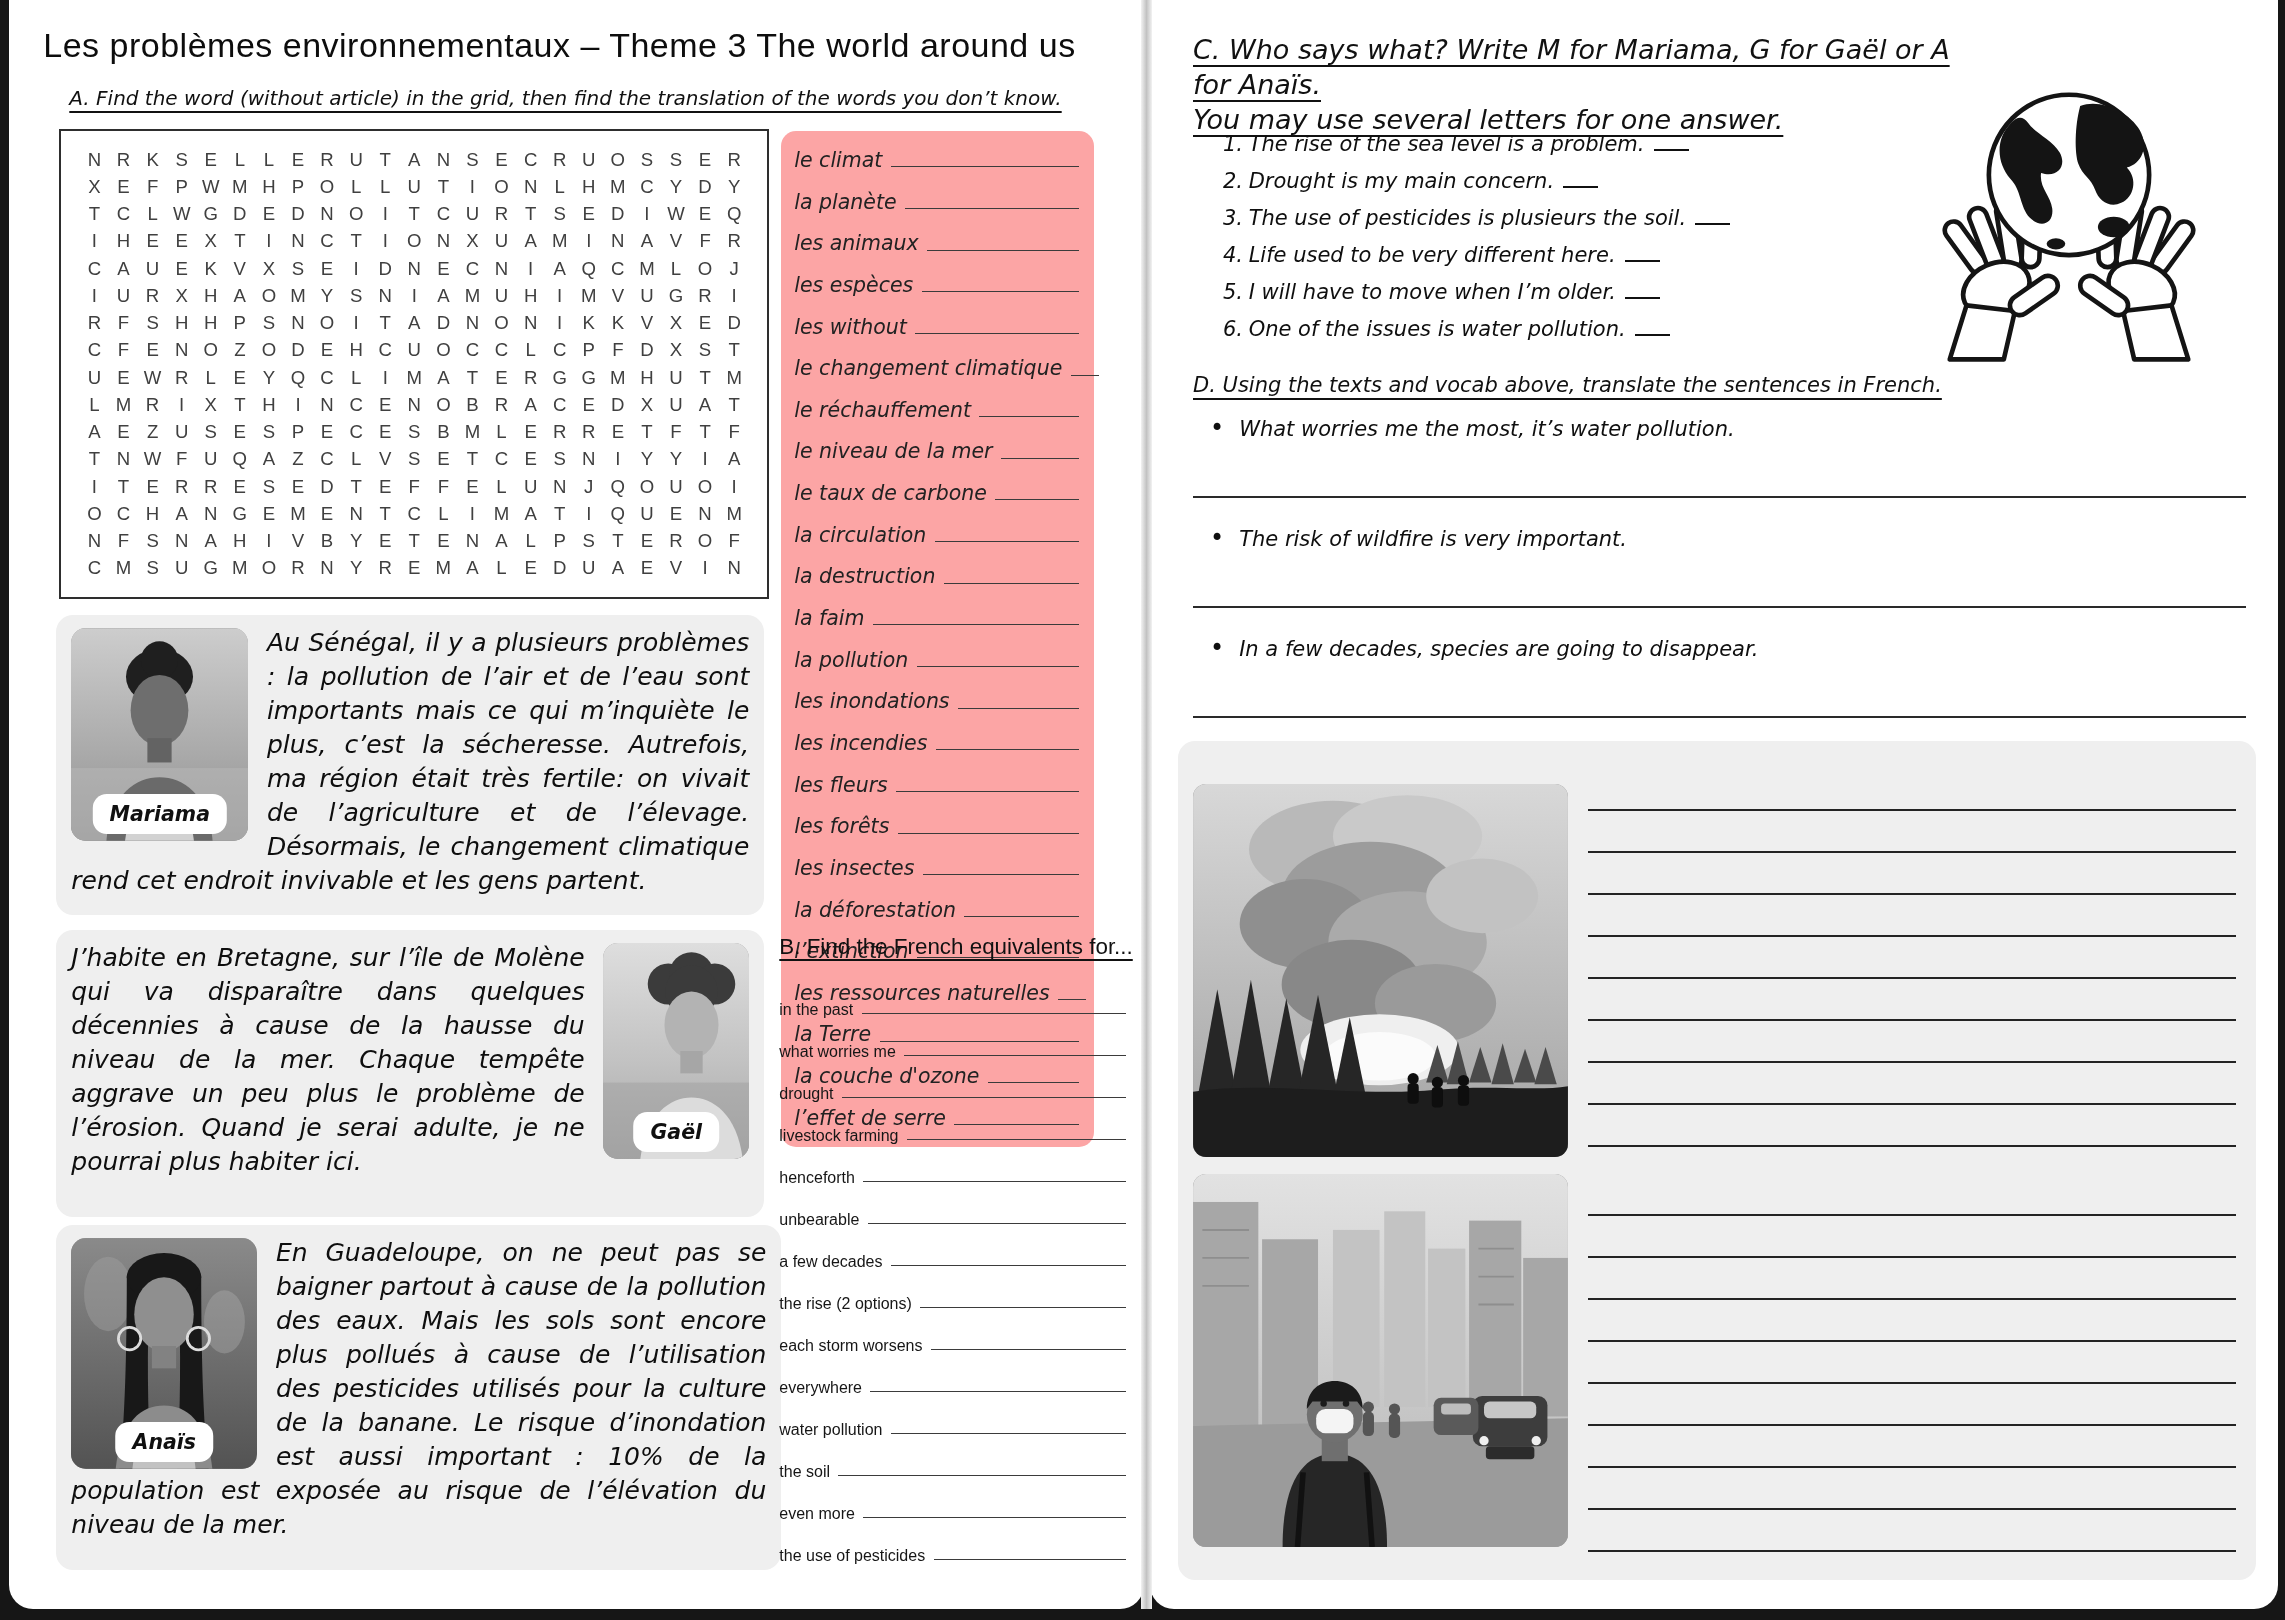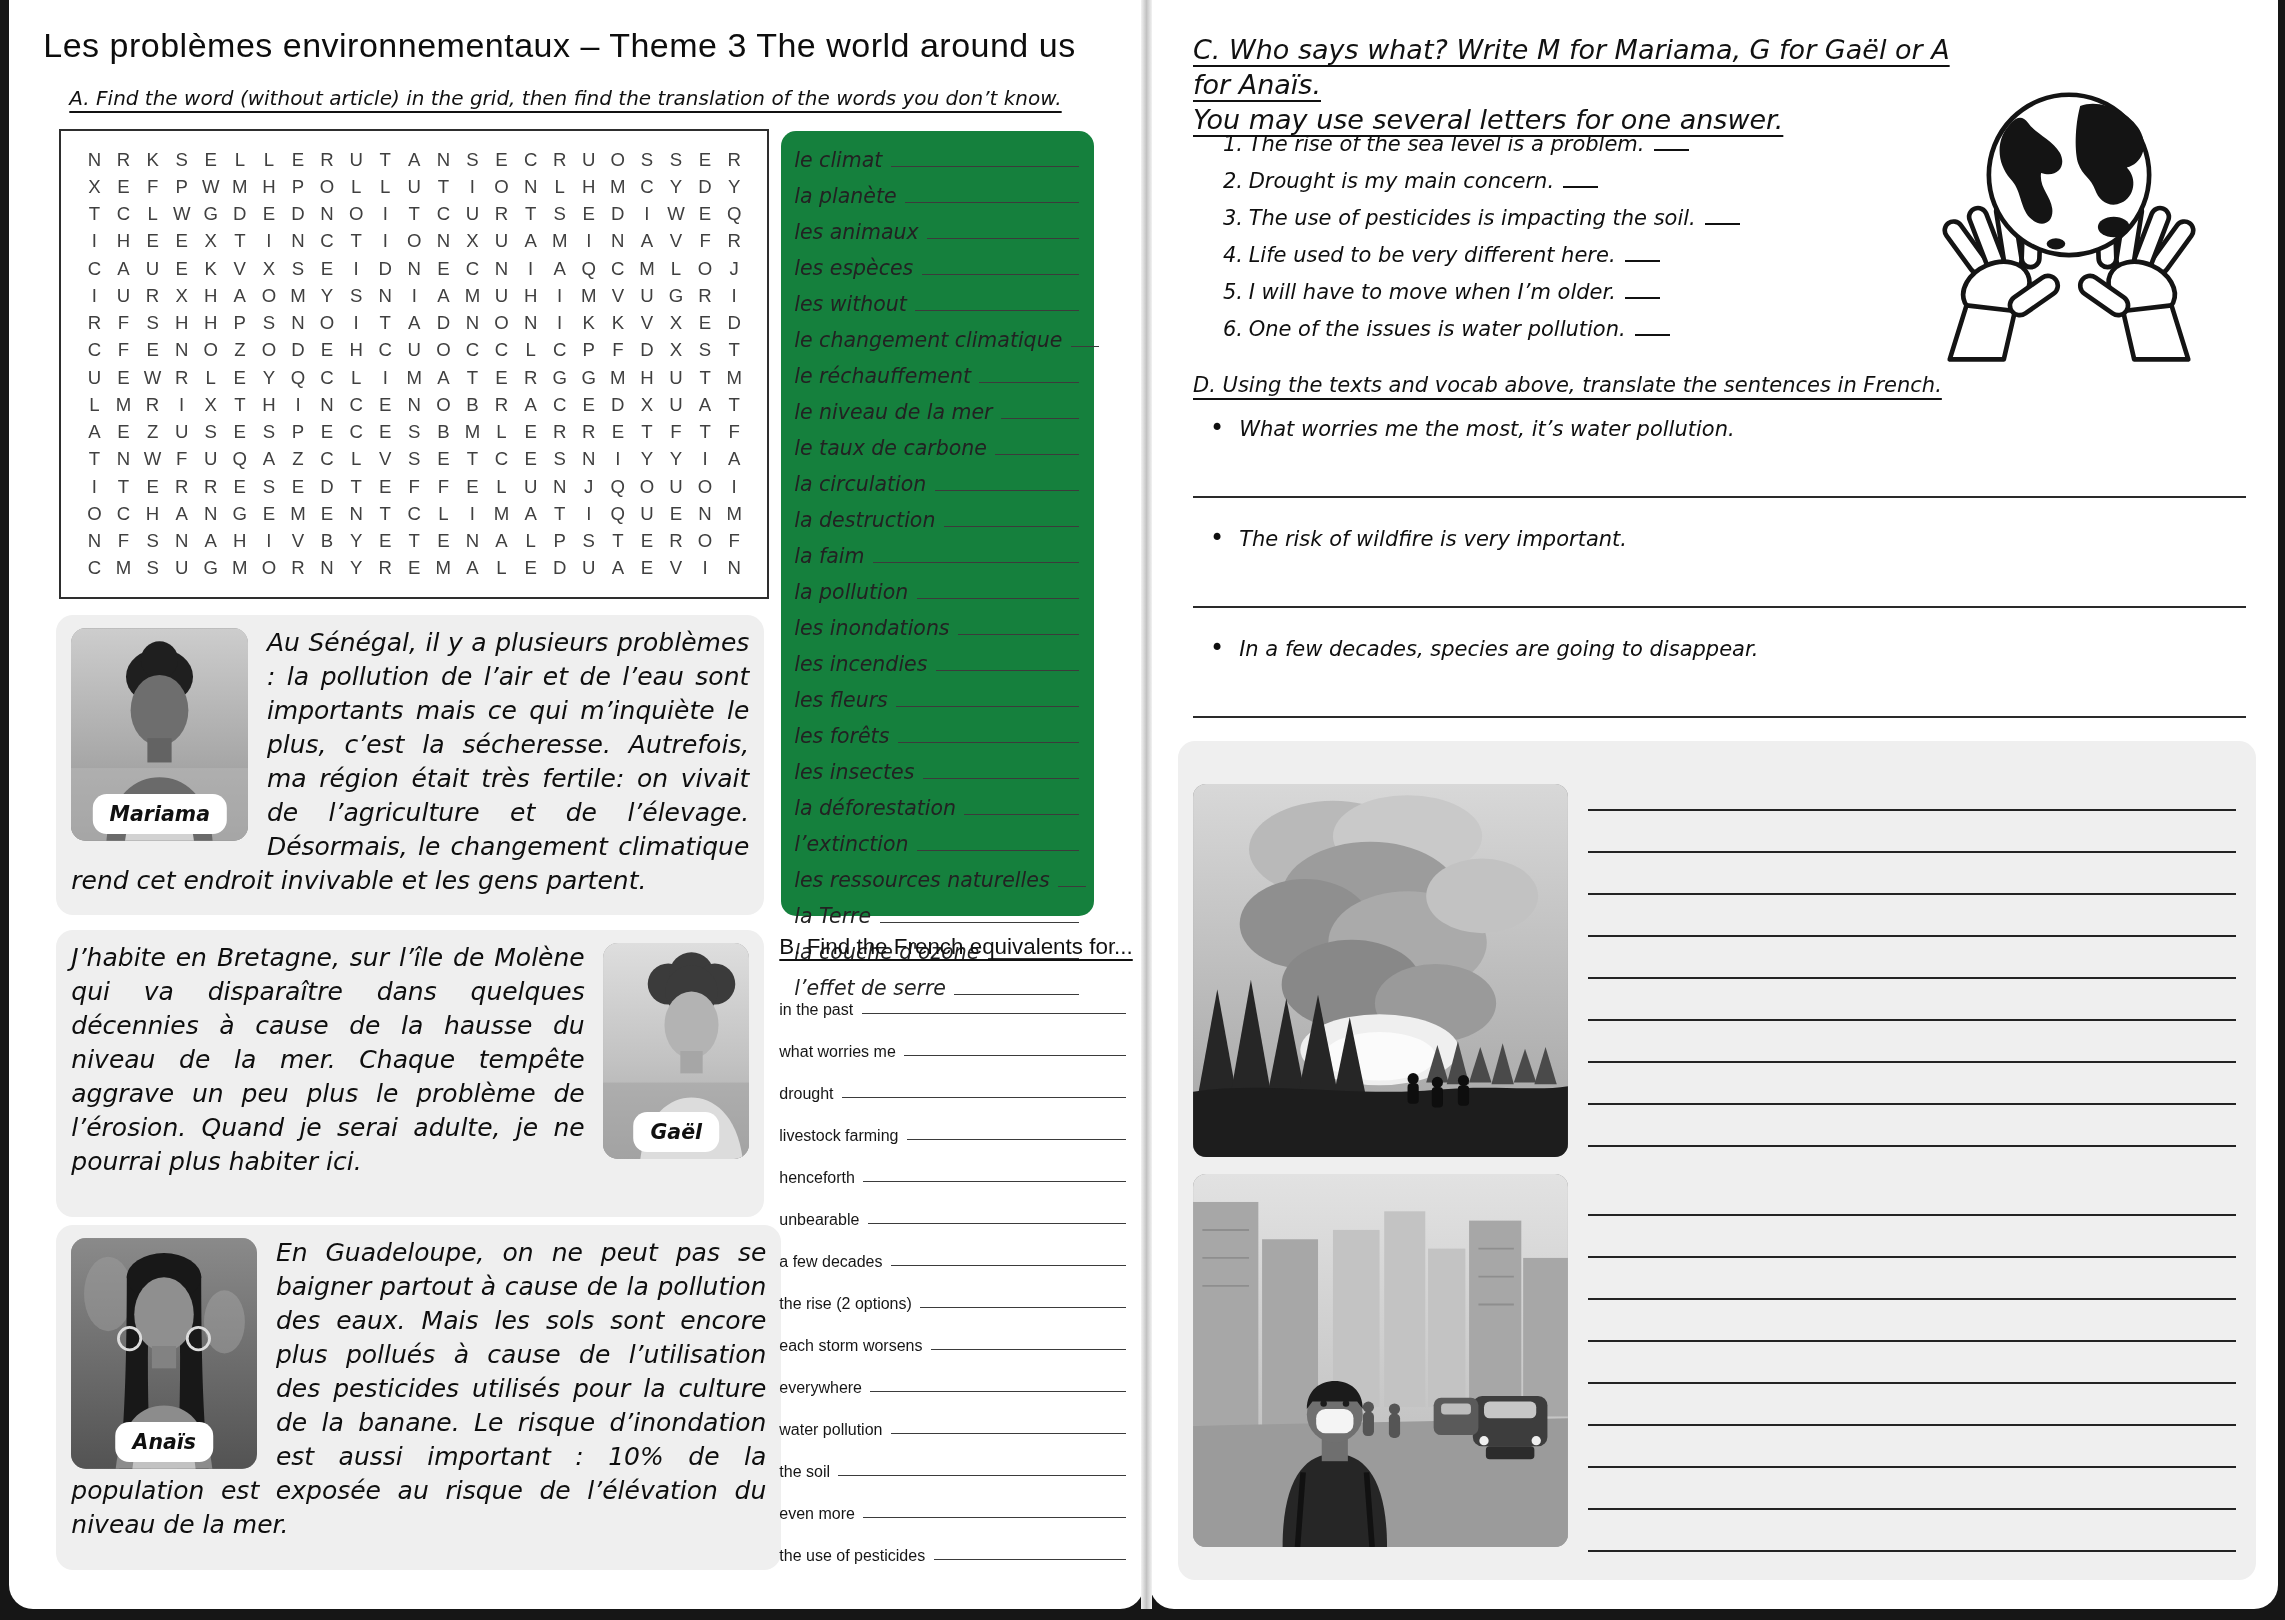--- a/index.html
+++ b/index.html
@@ -14,21 +14,21 @@
   .underlined{text-decoration:underline;text-decoration-thickness:1.9px;text-underline-offset:5.6px;}
 
   
   .doc-title{position:absolute;left:34px;top:26px;font-size:34px;letter-spacing:0.5px;color:#0d0d0d;}
   .sec-a-head{position:absolute;left:60px;top:86px;font-size:20px;}
   .ws-grid{position:absolute;left:50px;top:129px;width:710px;height:470px;border:2.8px solid #2e2e2e;
            box-sizing:border-box;display:grid;grid-template-columns:repeat(23,1fr);
            grid-template-rows:repeat(16,1fr);padding:15px 18.6px;background:#fff;}
   .ws-grid span{display:flex;align-items:center;justify-content:center;
                 font-size:18.6px;color:#404040;}
-  .vocab-panel{position:absolute;left:772px;top:131px;width:313px;height:785px;background:#15803d;
+  .vocab-panel{position:absolute;left:772px;top:131px;width:313px;height:1016px;background:#fca5a5;
                border-radius:15px;padding:17px 13px;box-sizing:border-box;display:flex;
                flex-direction:column;justify-content:space-between;gap:12px;}
   .vocab-row{display:flex;align-items:flex-end;font-size:20.5px;color:#222;white-space:nowrap;}
   .blank{flex:1;border-bottom:1.9px solid #3b3b3b;margin:0 1.9px 4.7px 8.4px;min-width:28px;height:1.9px;}
 
   .bio{position:absolute;background:#efefef;border-radius:17px;padding:11.2px 15px;box-sizing:border-box;
        font-size:25px;line-height:34px;text-align:justify;color:#0e0e0e;}
   .bio-mariama{left:47px;top:615px;width:708px;height:300px;}
   .bio-gael{left:47px;top:930px;width:708px;height:287px;}
   .bio-anais{left:47px;top:1225px;width:725px;height:345px;}
@@ -700,21 +700,21 @@
         <span>The rise of the sea level is a problem.</span>
         <span class="short-blank"></span>
       </div>
       <div class="c-row">
         <span class="c-num">2.</span>
         <span>Drought is my main concern.</span>
         <span class="short-blank"></span>
       </div>
       <div class="c-row">
         <span class="c-num">3.</span>
-        <span>The use of pesticides is impacting the soil.</span>
+        <span>The use of pesticides is plusieurs the soil.</span>
         <span class="short-blank"></span>
       </div>
       <div class="c-row">
         <span class="c-num">4.</span>
         <span>Life used to be very different here.</span>
         <span class="short-blank"></span>
       </div>
       <div class="c-row">
         <span class="c-num">5.</span>
         <span>I will have to move when I’m older.</span>

